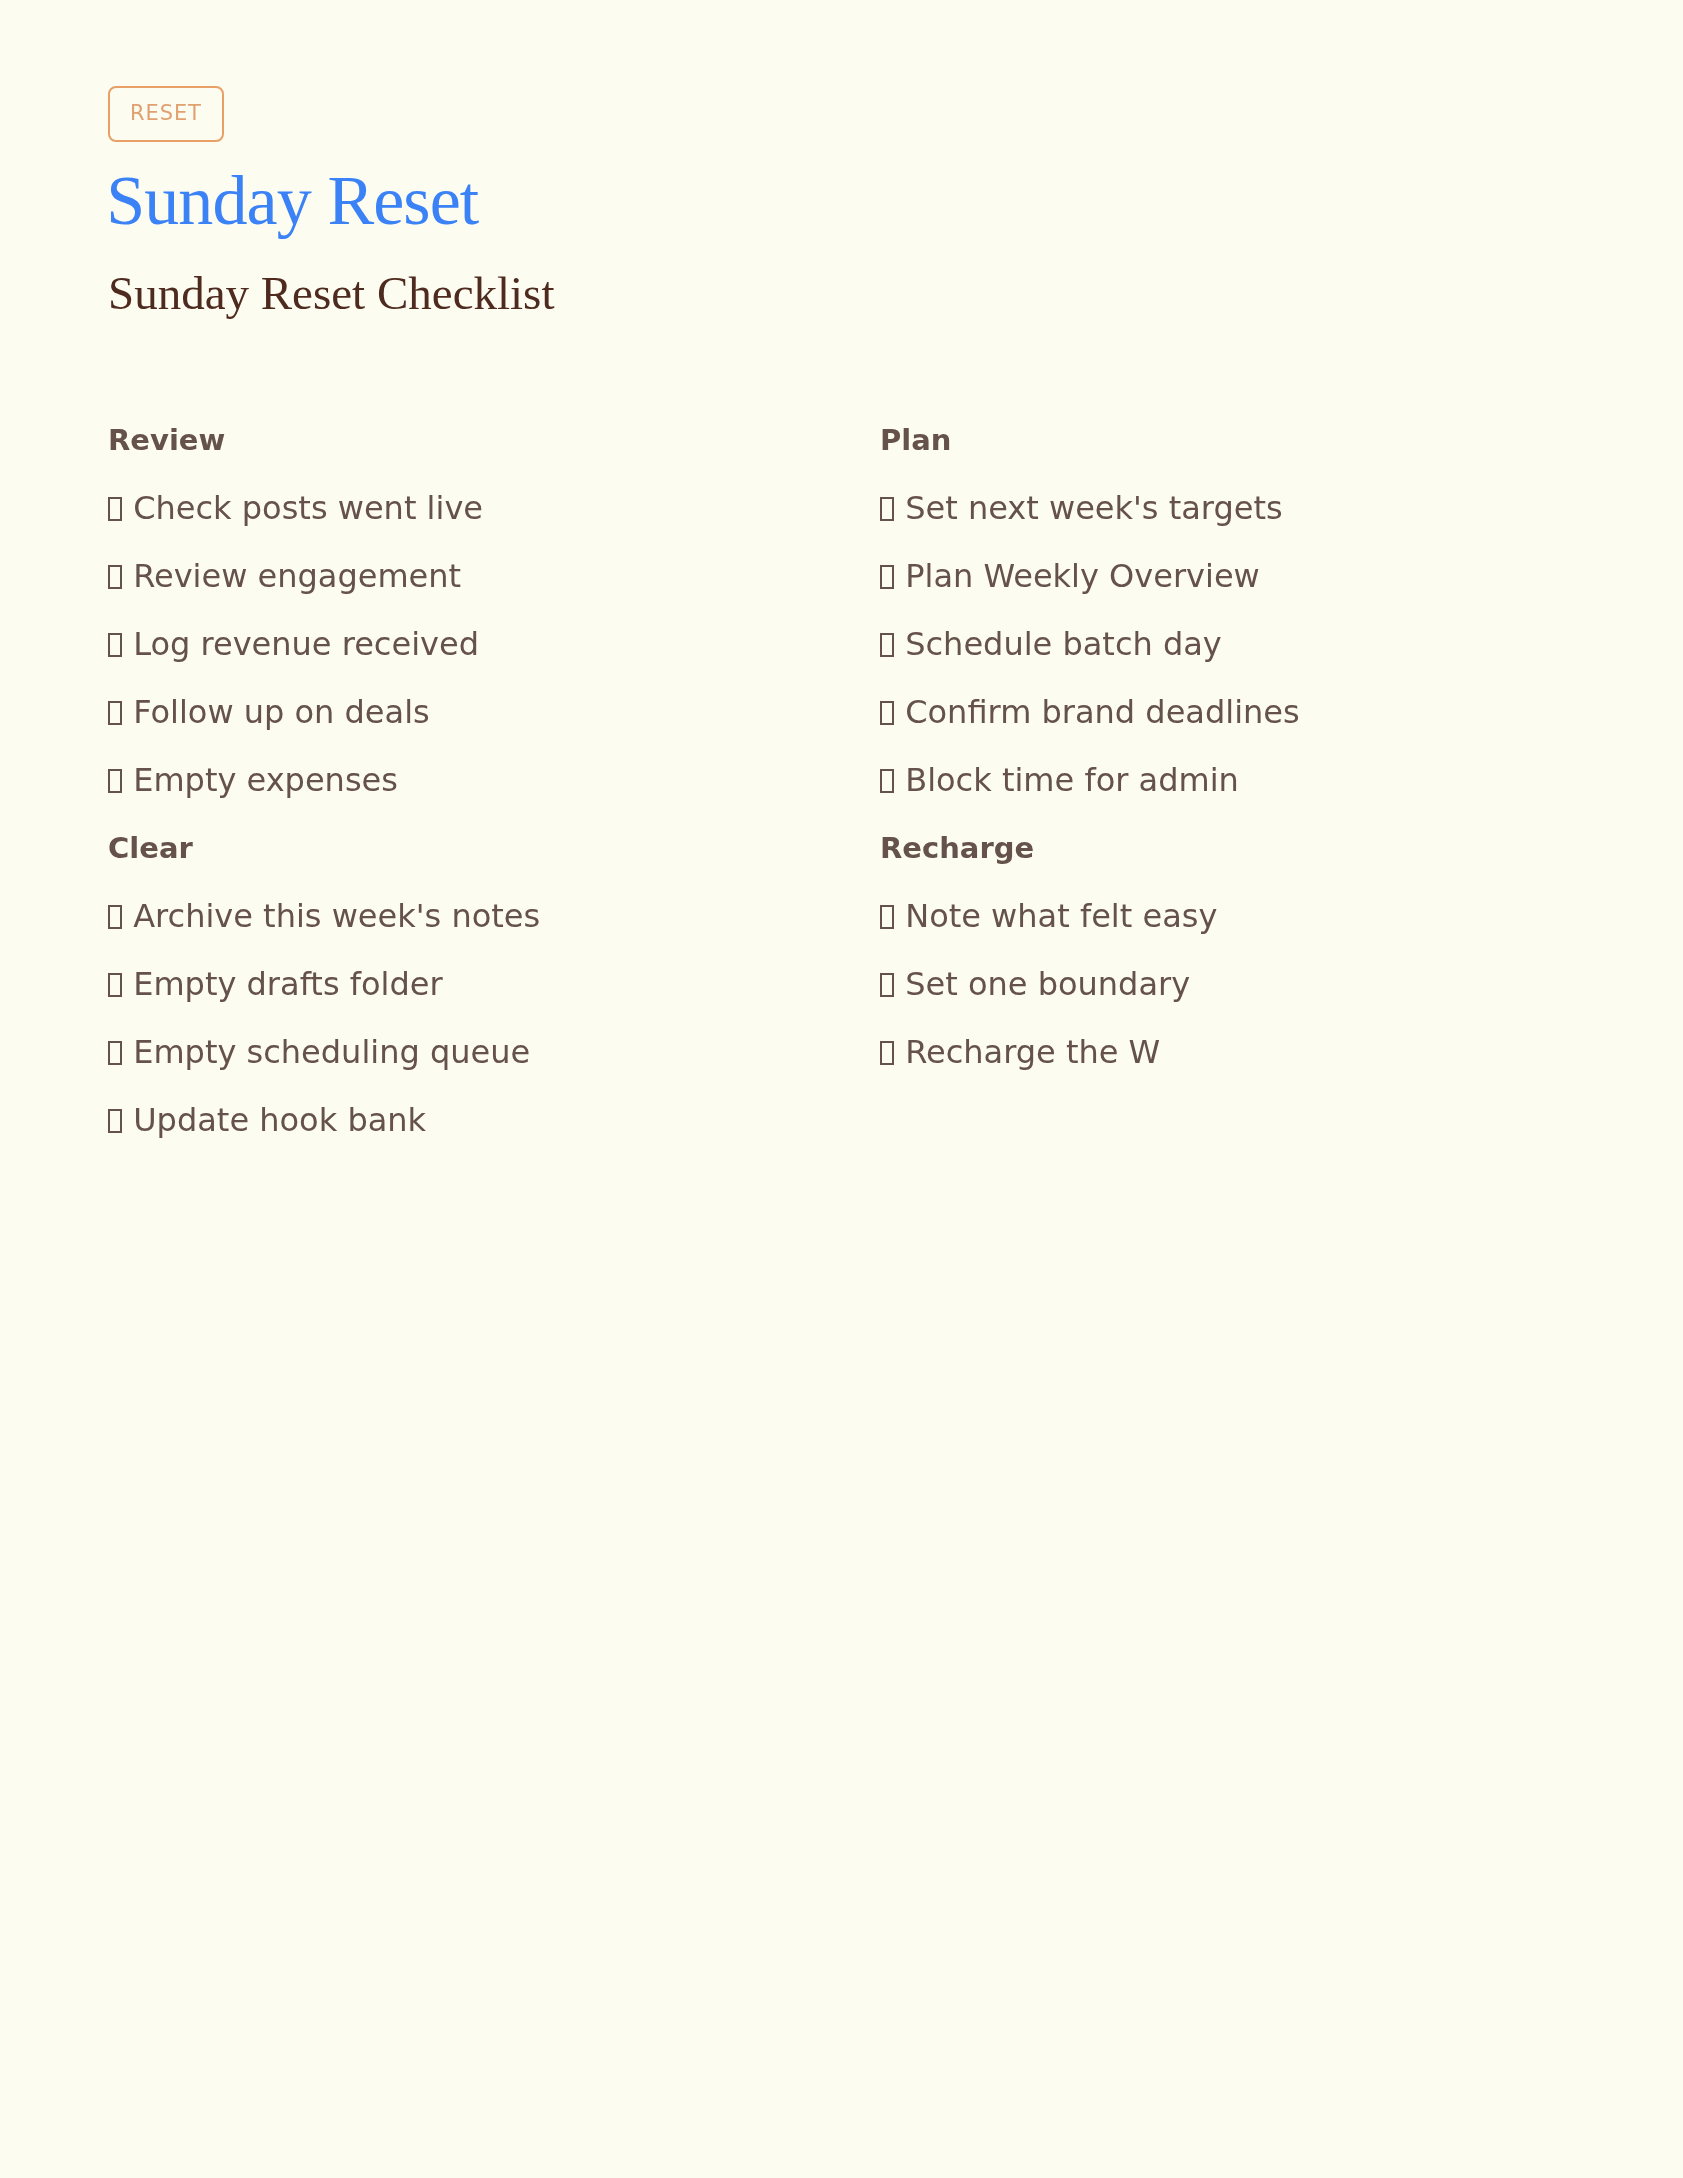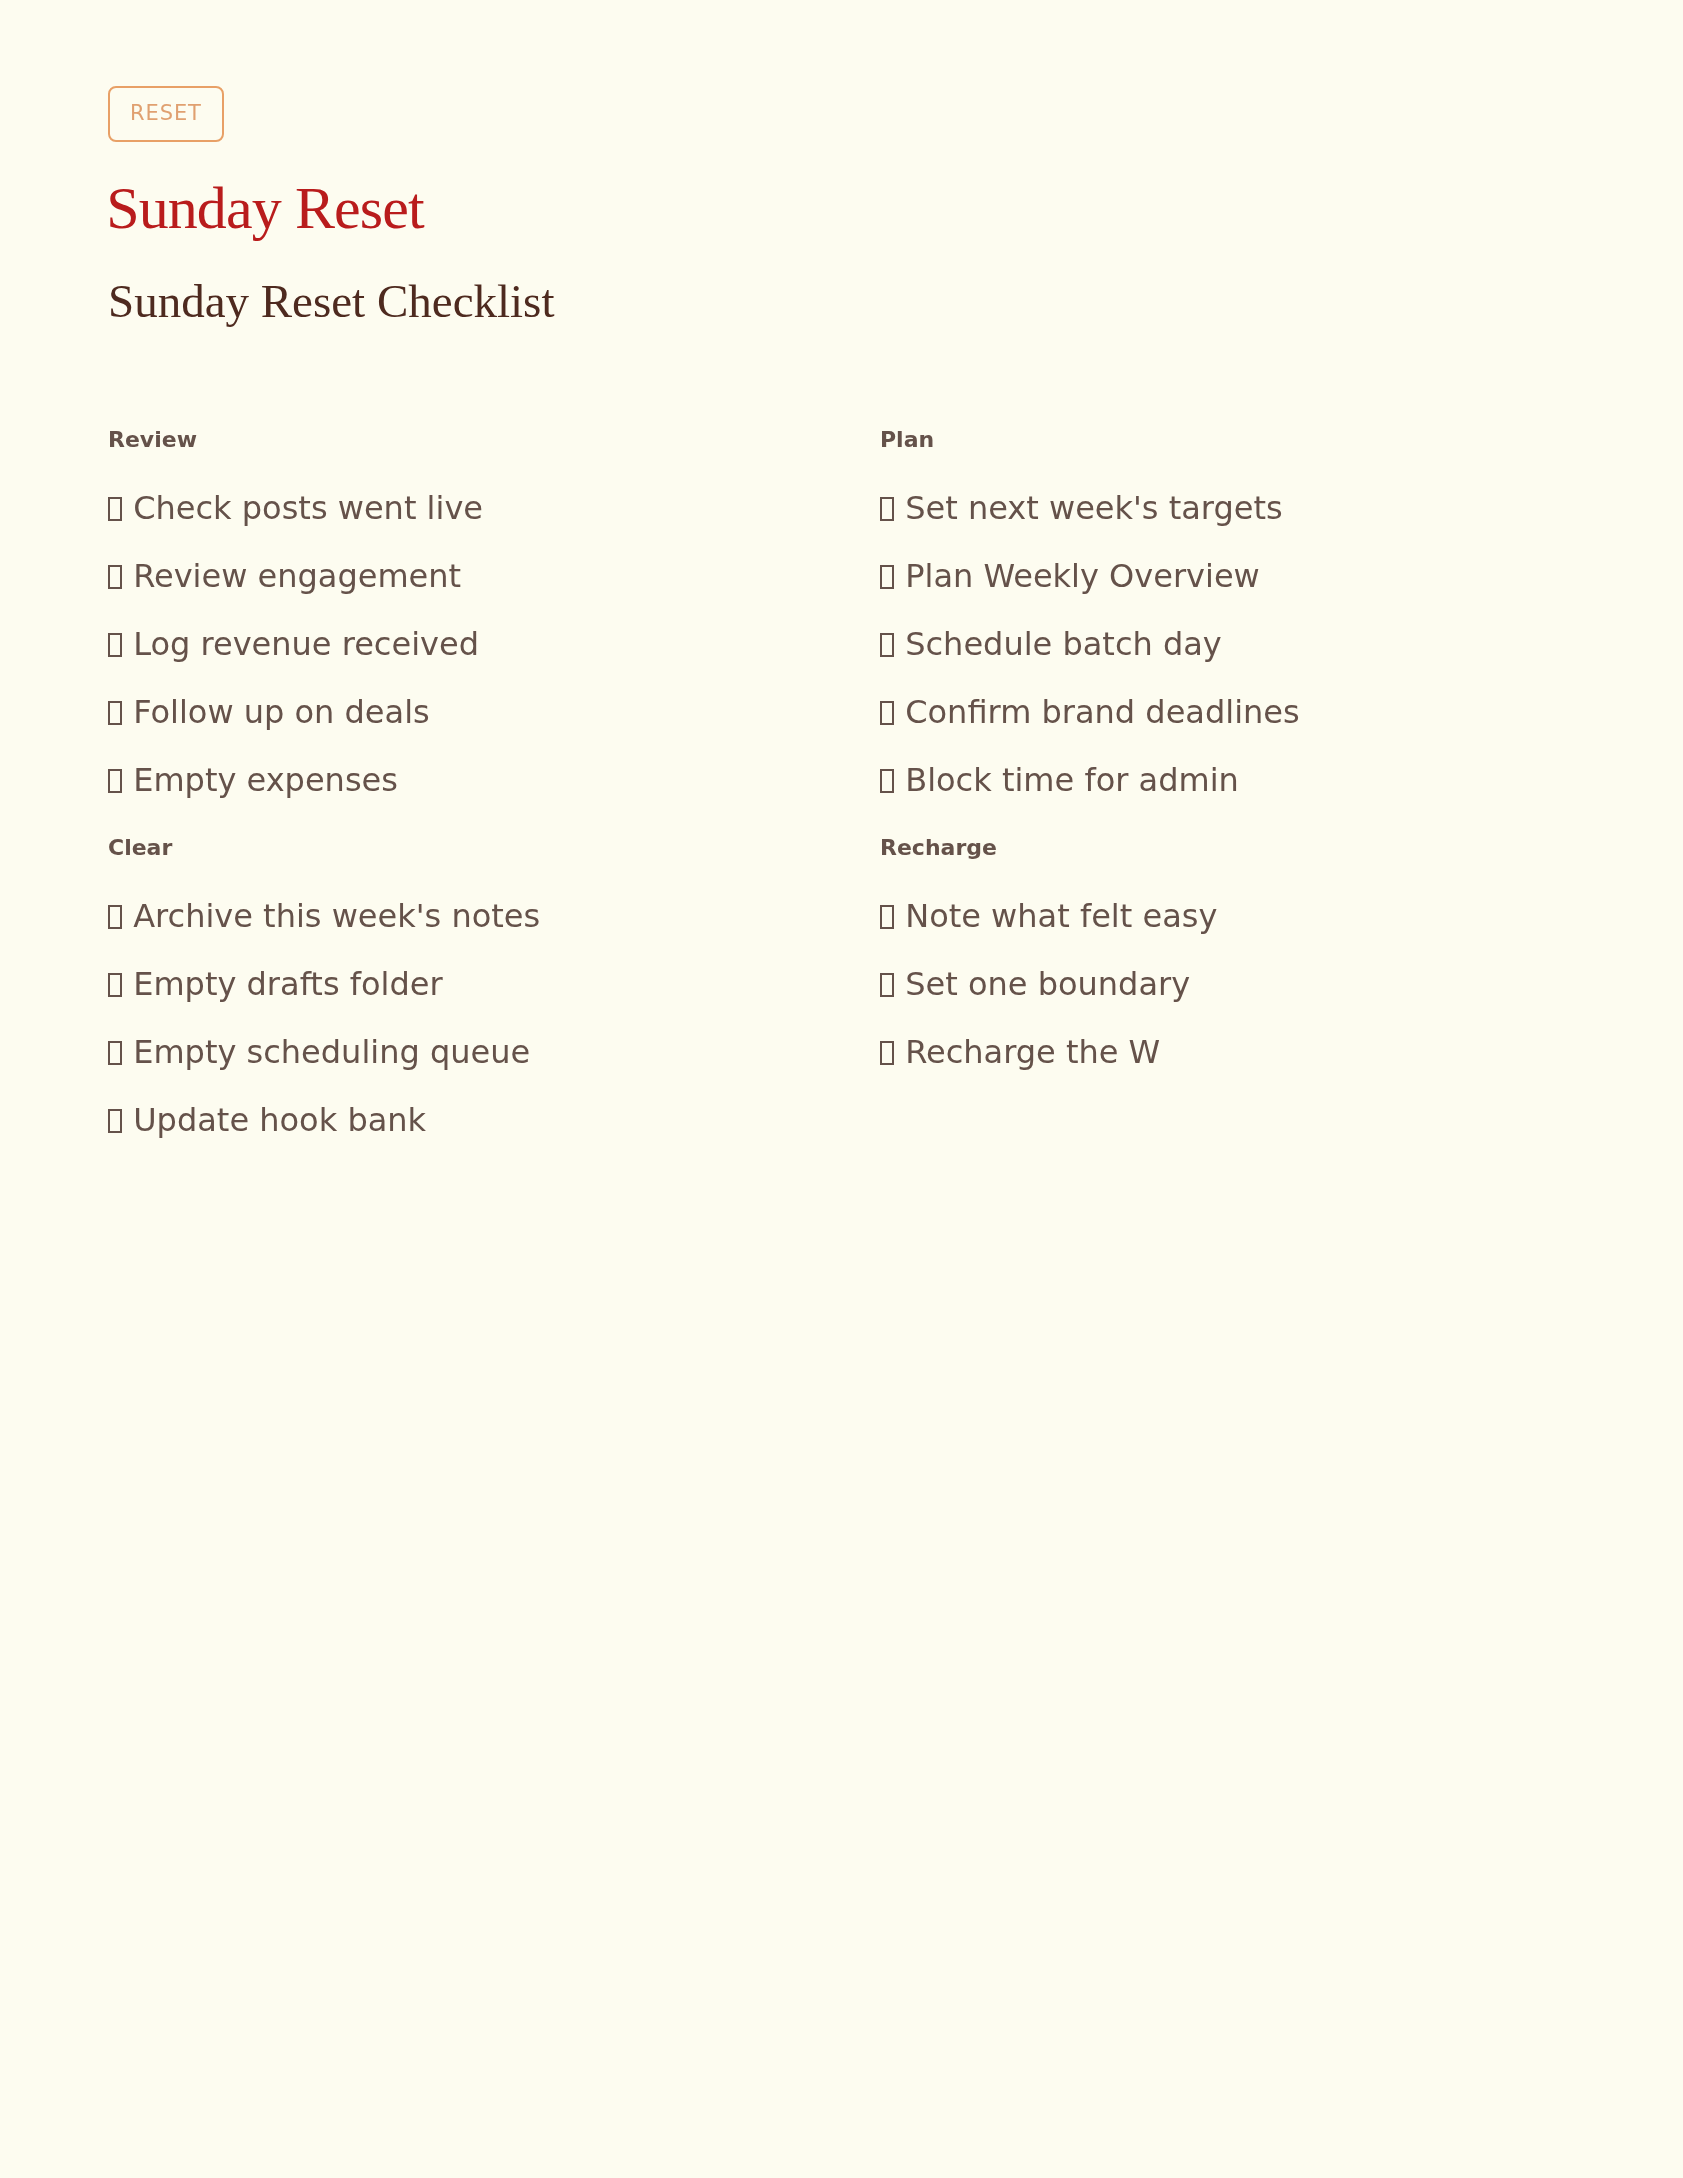--- a/index.html
+++ b/index.html
@@ -27,26 +27,26 @@
     padding: 0 20px;
     border: 2.7px solid #e8a066;
     border-radius: 8px;
     color: #e0a070;
     font-family: "DejaVu Sans", sans-serif;
     font-size: 21px;
     line-height: 50px;
     letter-spacing: 0.9px;
   }
   .title {
-    margin: 16px 0 0 -1.8px;
+    margin: 8px 0 0 -1.8px;
     font-family: "Liberation Serif", serif;
-    font-size: 60px;
+    font-size: 70px;
     line-height: 101px;
     font-weight: normal;
-    color: #b91c1c;
+    color: #3b82f6;
     letter-spacing: -0.9px;
   }
   .subtitle {
     margin: 16px 0 16px 0;
     font-family: "Liberation Serif", serif;
     font-size: 47px;
     line-height: 52px;
     font-weight: normal;
     color: #4e2a1f;
   }
@@ -57,21 +57,21 @@
     width: 1485px;
     display: flex;
   }
   .column {
     width: 772px;
     flex: 0 0 auto;
   }
   .section-heading {
     font-family: "DejaVu Sans", sans-serif;
     font-weight: bold;
-    font-size: 22px;
+    font-size: 29px;
     color: #65524a;
     height: 68px;
     line-height: 68px;
     margin: 0;
   }
   .item {
     display: flex;
     align-items: center;
     height: 68px;
     font-family: "DejaVu Sans", sans-serif;

